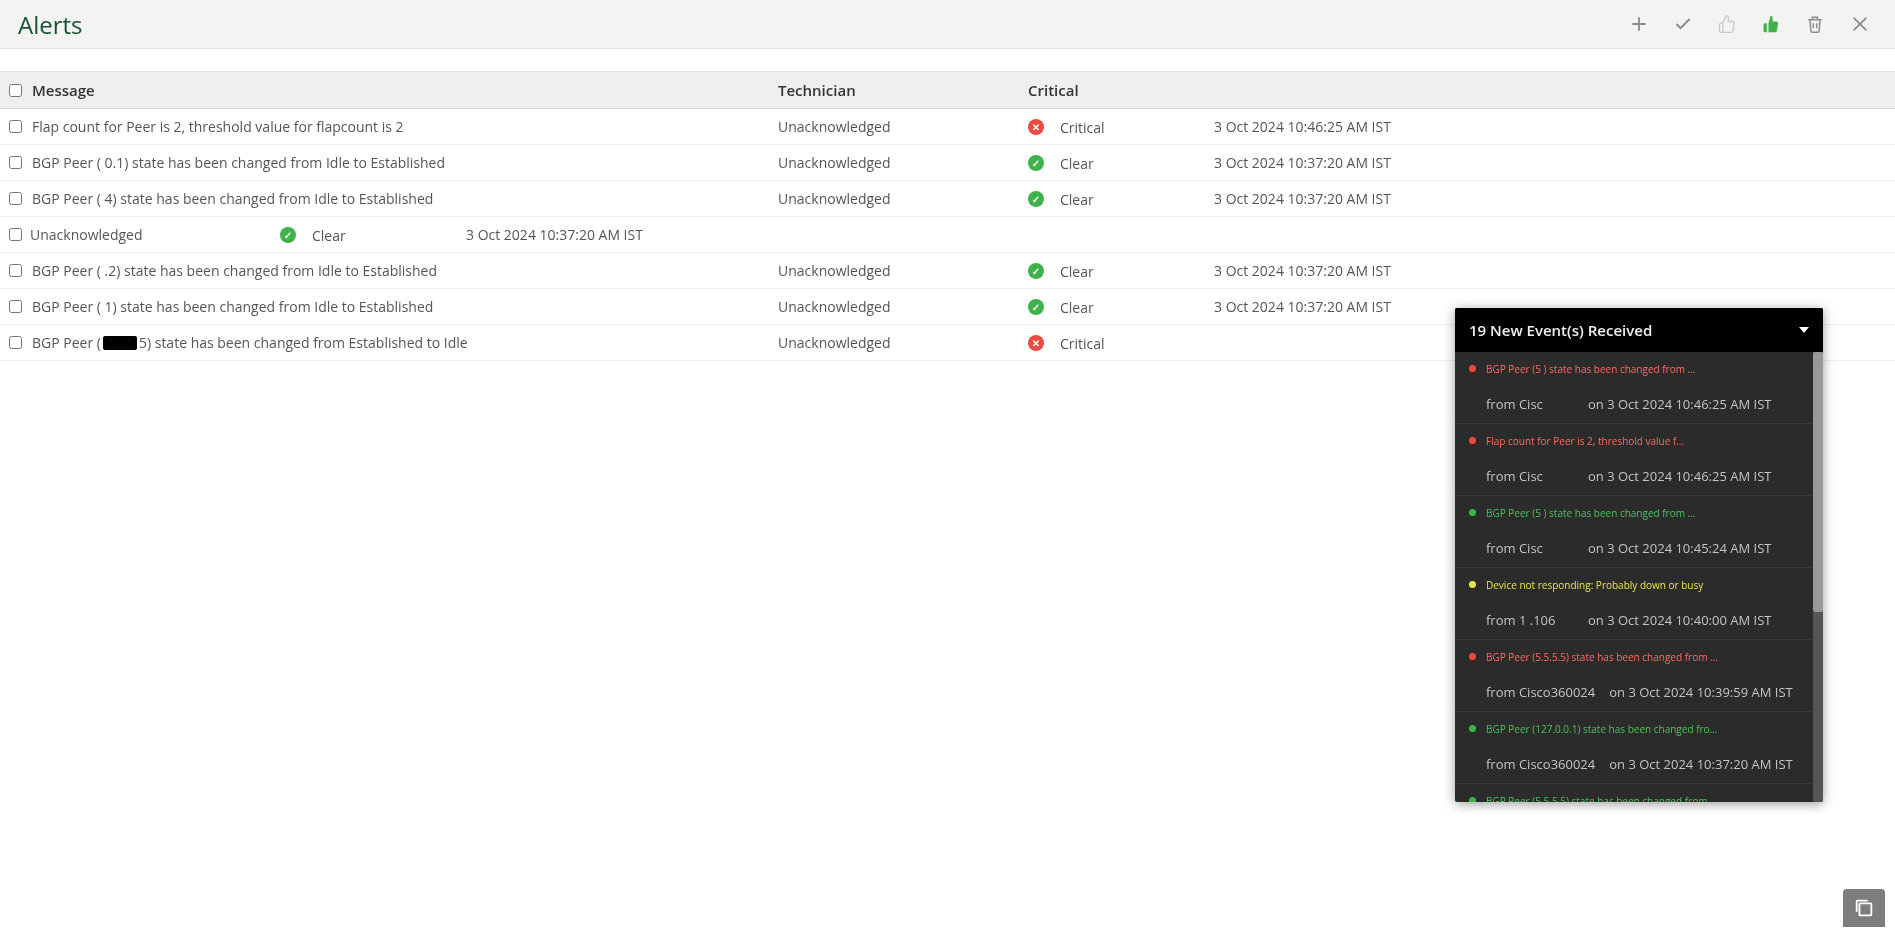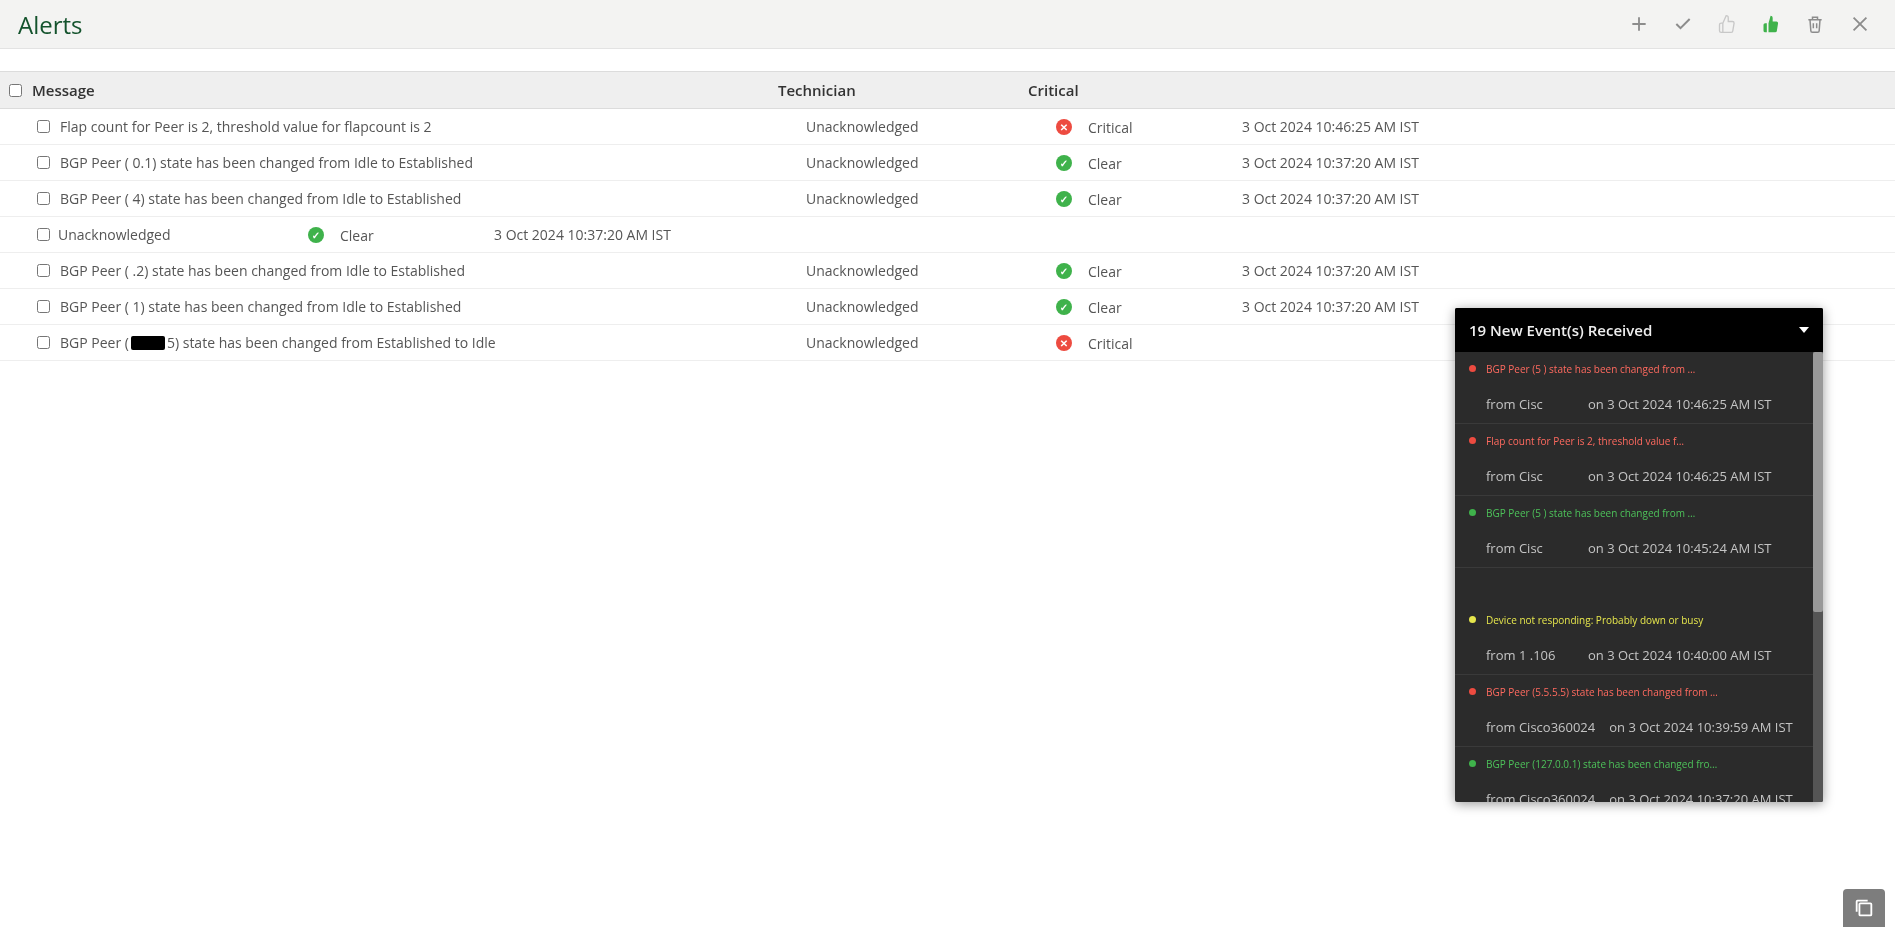--- a/index.html
+++ b/index.html
@@ -70,21 +70,20 @@
   .col-sev { flex: 0 0 186px; }
   .col-upd { flex: 1; }
 
   .trow {
     display: flex;
     align-items: center;
     height: 36px;
     border-bottom: 1px solid #eee;
     font-size: 14px;
     color: #555;
-    padding-left: 28px;
   }
   .trow .col-msg, .trow .col-tech, .trow .col-upd { color: #555; }
   .sev-cell { display: inline-flex; align-items: center; gap: 16px; }
   .sev-icon {
     width: 16px; height: 16px; border-radius: 50%;
     display: inline-flex; align-items: center; justify-content: center;
     color: #fff; font-weight: bold; font-size: 13px;
   }
   .sev-critical { background: #ed4b40; }
   .sev-critical::before { content: "✕"; font-size: 10px; line-height: 1; }
@@ -173,21 +172,21 @@
   .evt-title {
     font-size: 10px;
     font-weight: 500;
     white-space: nowrap;
     overflow: hidden;
     text-overflow: ellipsis;
     padding-right: 12px;
   }
   .t-red { color: #ff6a5f; }
   .t-green { color: #4dc25a; }
-  .t-yellow { color: #e6e64c; margin-top: 35px; }
+  .t-yellow { color: #e6e64c; }
   .evt-sub {
     margin-left: 17px;
     margin-top: 19px;
     font-size: 13px;
     color: #c4c4c4;
     display: flex;
     gap: 14px;
     white-space: nowrap;
   }
   .evt-sub span:first-child { min-width: 88px; overflow: hidden; }

